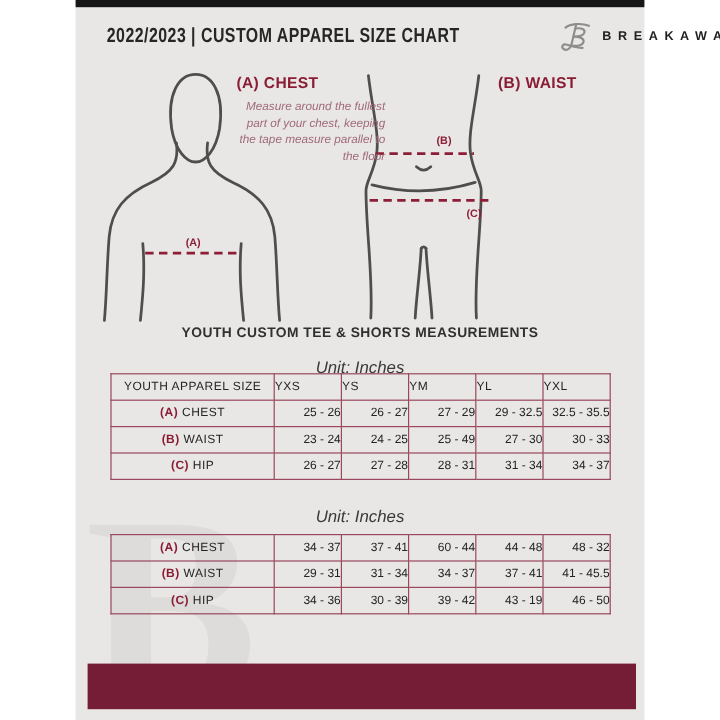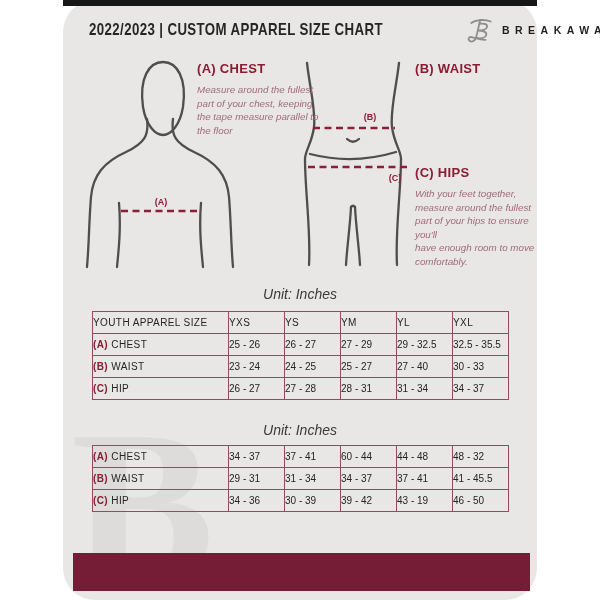--- a/index.html
+++ b/index.html
@@ -1,35 +1,35 @@
 <!DOCTYPE html>
 <html><head>
 <meta charset="utf-8">
 <style>
   html,body{margin:0;padding:0;}
   body{width:600px;height:600px;position:relative;background:#ffffff;overflow:hidden;
        font-family:"Liberation Sans", sans-serif;-webkit-font-smoothing:antialiased;}
-  .card{position:absolute;left:63px;top:0;width:474px;height:600px;background:#e8e7e5;border-radius:32px;}
+  .card{position:absolute;left:63px;top:0;width:474px;height:600px;background:#e8e7e5;}
   .topbar{position:absolute;left:0;top:0;width:100%;height:6px;background:#161616;}
 
   
   .hdr{position:absolute;left:0;top:6px;width:100%;height:48px;display:flex;align-items:center;
        justify-content:space-between;padding:0 26px;box-sizing:border-box;}
   .hdr-title{font-weight:bold;font-size:17px;color:#262626;letter-spacing:.5px;white-space:nowrap;
        transform:scaleX(.78);transform-origin:left center;}
   .brand{display:flex;align-items:center;gap:9px;}
   .brand svg{width:27px;height:27px;color:#8d8d8d;}
   .brand-name{font-weight:bold;font-size:10.5px;letter-spacing:5.5px;color:#1f1f1f;}
 
   
   .diagrams{position:absolute;left:0;top:55px;width:474px;height:215px;}
   .diagrams svg.fig{position:absolute;left:0;top:0;}
   .guide{position:absolute;}
   .guide h3{margin:0 0 7px 0;font-size:13px;font-weight:bold;color:#8a1c33;letter-spacing:.3px;}
-  .guide p{margin:0;font-size:9.8px;font-style:italic;color:#a16a7a;line-height:1.38;}
+  .guide p{margin:0;font-size:9.8px;font-style:italic;color:#a16a7a;line-height:1.38;text-align:right;}
   .guide.preline p{white-space:pre-line;}
   .g-chest{left:134px;top:6px;width:124px;}
   .g-waist{left:352px;top:6px;width:122px;}
   .g-hips{left:352px;top:110px;width:122px;}
 
   
   .watermark{position:absolute;left:8px;top:398px;font-family:"Liberation Serif", serif;
        font-weight:bold;font-size:215px;line-height:1;color:rgba(40,30,30,.055);
        pointer-events:none;user-select:none;}
 
@@ -37,23 +37,23 @@
   .sec-title{position:absolute;left:0;width:100%;text-align:center;}
   .sec-title .t{font-size:11.5px;font-weight:bold;color:#303030;letter-spacing:.4px;}
   .sec-title .u{font-size:14px;font-style:italic;color:#3a3a3a;margin-top:14px;}
   .yt-title{top:272px;} .at-title{top:408px;}
   table.size{position:absolute;left:29px;width:416px;border-collapse:collapse;table-layout:fixed;}
   .yt-table{top:311px;} .at-table{top:445px;}
   table.size td,table.size th{border:1px solid #99485e;height:21px;padding:0;
        font-size:10px;color:#242424;font-weight:normal;}
   table.size col.c0{width:136px;}
   table.size col.cs{width:56px;}
-  td.lbl,th.lbl{text-align:left;padding-left:11px;letter-spacing:.4px;}
+  td.lbl,th.lbl{text-align:center;padding-left:11px;letter-spacing:.4px;}
   th.size-h{font-weight:bold;font-size:10.5px;letter-spacing:.4px;text-align:left;}
-  td.val{text-align:left;}
+  td.val{text-align:right;}
   .mk{color:#8a1c33;font-weight:bold;}
 
   .footer-bar{position:absolute;left:10px;top:553px;width:457px;height:38px;background:#751d36;}
 </style>
 </head>
 <body>
 
 <svg width="0" height="0" style="position:absolute">
   <symbol id="bw-logo" viewBox="0 0 36 36">
     <g fill="none" stroke="currentColor" stroke-width="2.4" stroke-linecap="round" stroke-linejoin="round">
@@ -109,30 +109,26 @@
       </g>
     </svg>
 
     <div class="guide g-chest">
       <h3>(A) CHEST</h3>
       <p>Measure around the fullest part of your chest, keeping the tape measure parallel to the floor</p>
     </div>
     <div class="guide g-waist">
       <h3>(B) WAIST</h3>
     </div>
-    <div class="guide g-hips preline">
-      <h3>(C) HIPS</h3>
-      <p>With your feet together, measure around the fullest part of your hips to ensure you'll
-have enough room to move comfortably.</p>
-    </div>
   </div>
 
   <div class="watermark">B</div>
 
   <div class="sec-title yt-title">
+    <div class="t">YOUTH CUSTOM TEE &amp; SHORTS MEASUREMENTS</div>
     <div class="u">Unit: Inches</div>
   </div>
 
   <table class="size yt-table">
     <colgroup>
         <col class="c0">
         <col class="cs">
         <col class="cs">
         <col class="cs">
         <col class="cs">
@@ -152,22 +148,22 @@
       <td class="val">25 - 26</td>
       <td class="val">26 - 27</td>
       <td class="val">27 - 29</td>
       <td class="val">29 - 32.5</td>
       <td class="val">32.5 - 35.5</td>
     </tr>
     <tr>
       <td class="lbl"><span class="mk">(B)</span> <span>WAIST</span></td>
       <td class="val">23 - 24</td>
       <td class="val">24 - 25</td>
-      <td class="val">25 - 27</td>
-      <td class="val">27 - 40</td>
+      <td class="val">25 - 49</td>
+      <td class="val">27 - 30</td>
       <td class="val">30 - 33</td>
     </tr>
     <tr>
       <td class="lbl"><span class="mk">(C)</span> <span>HIP</span></td>
       <td class="val">26 - 27</td>
       <td class="val">27 - 28</td>
       <td class="val">28 - 31</td>
       <td class="val">31 - 34</td>
       <td class="val">34 - 37</td>
     </tr>

